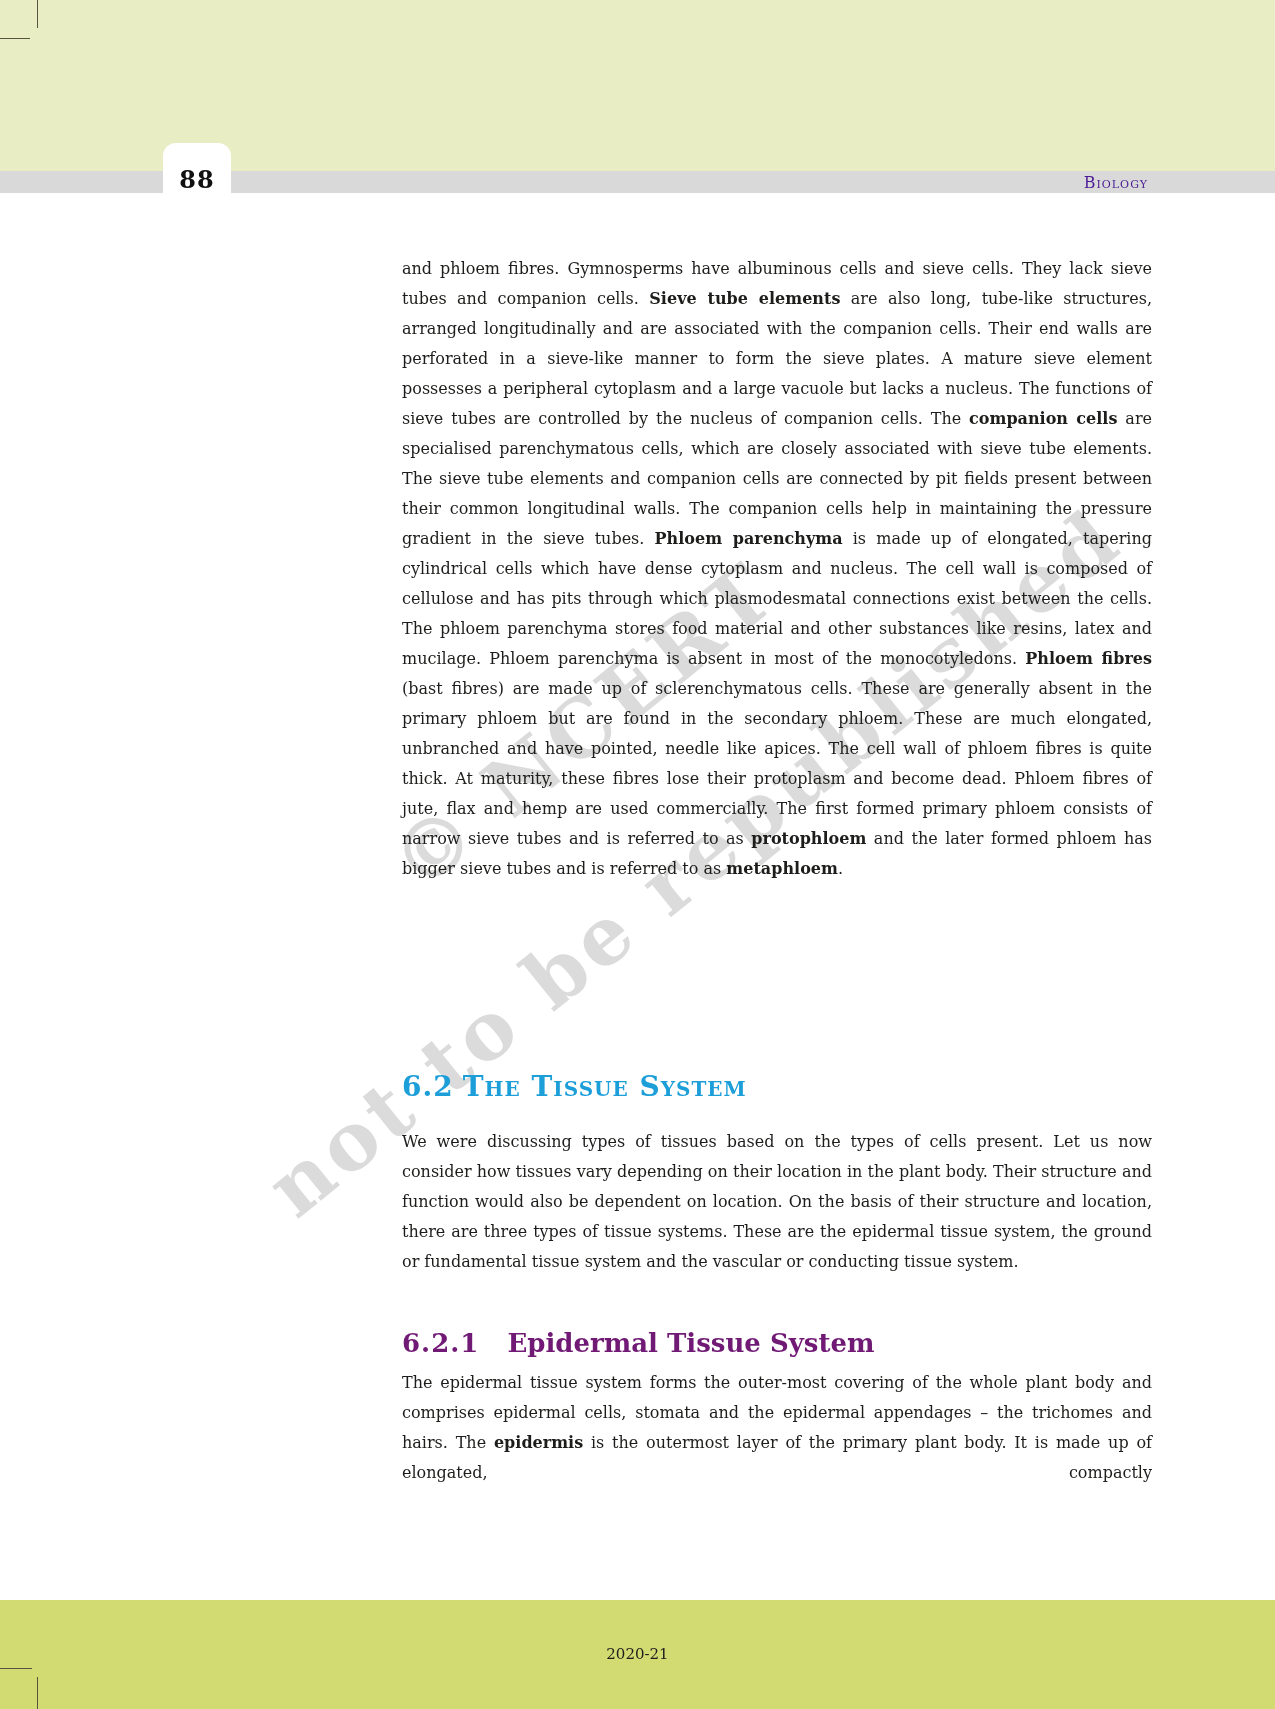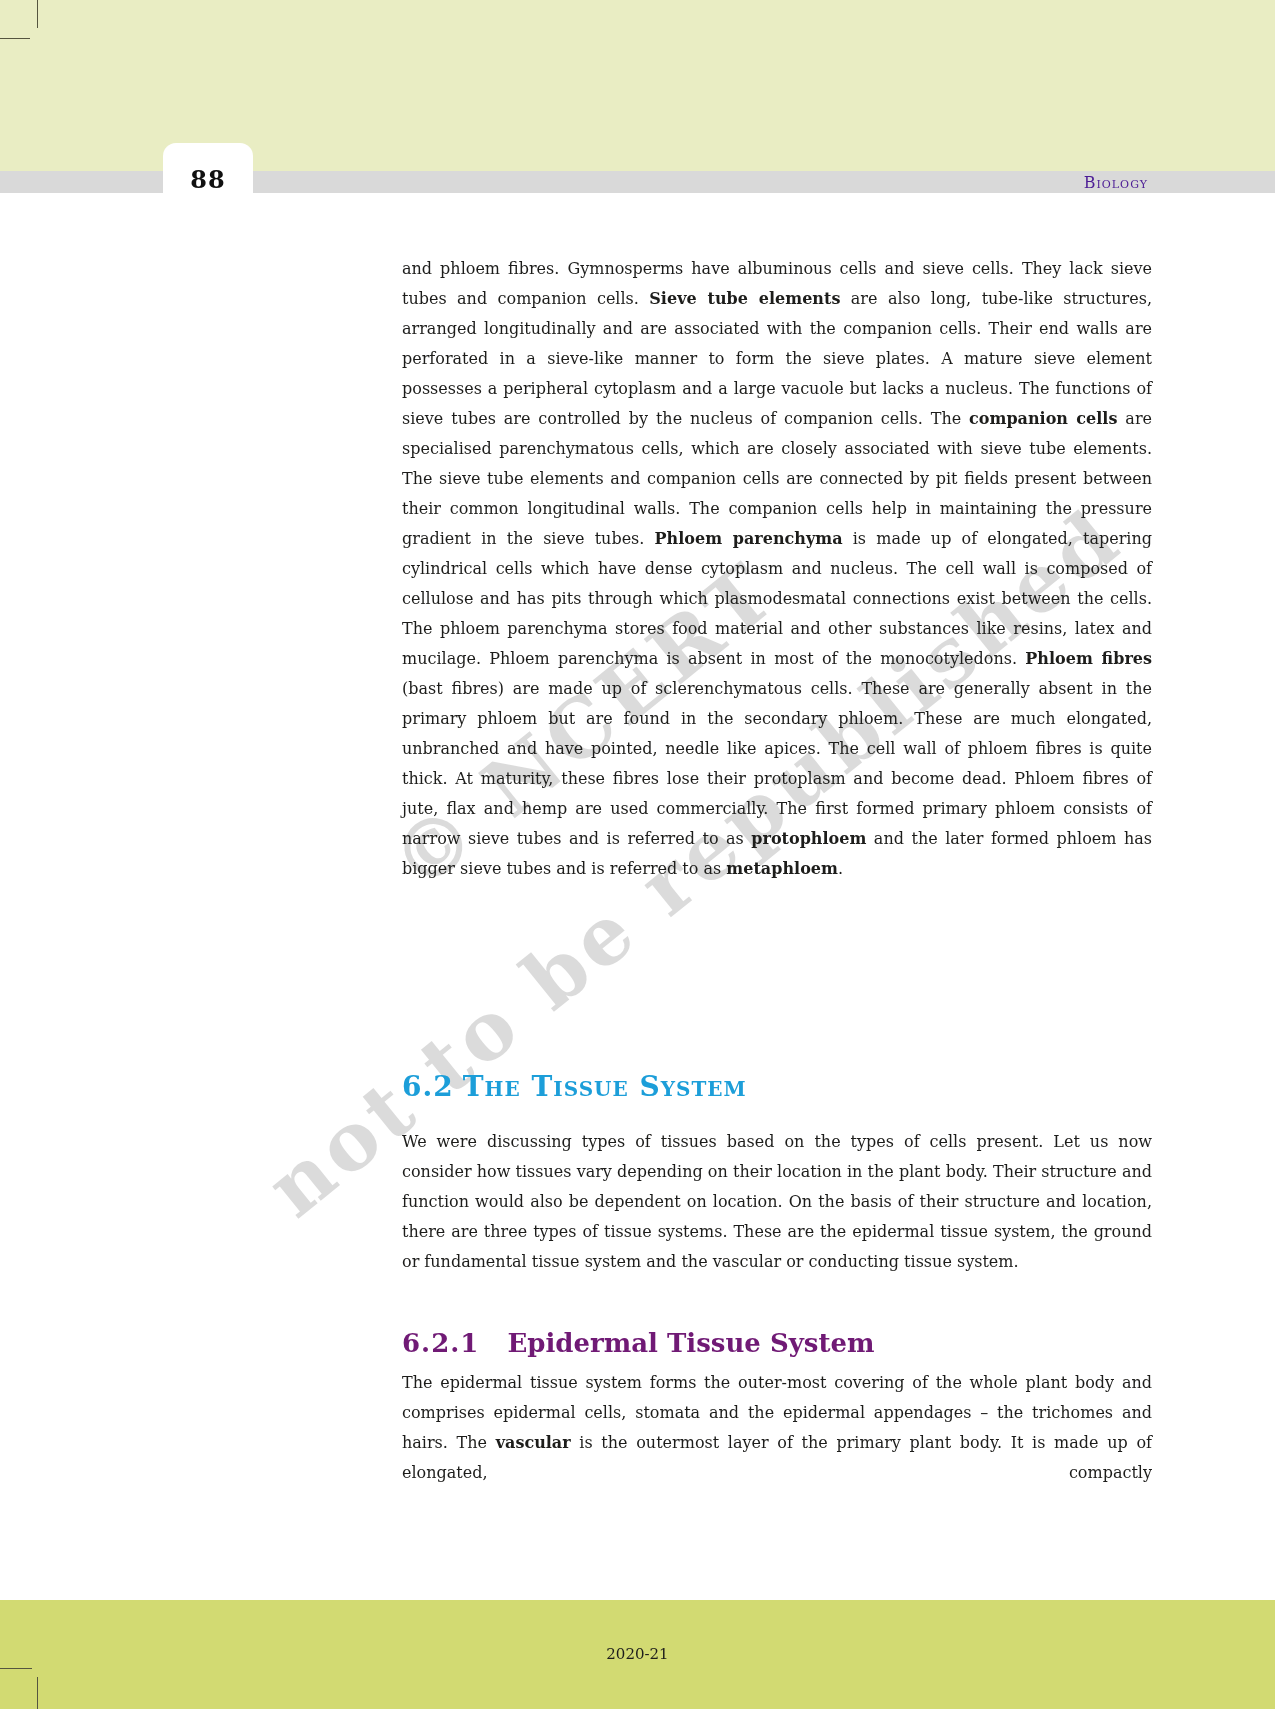--- a/index.html
+++ b/index.html
@@ -24,21 +24,21 @@
   }
   .running-head {
     position: absolute; top: 171px; right: 127px;
     height: 22px; line-height: 23px;
     font-variant: small-caps;
     font-size: 16px; letter-spacing: 1px;
     color: #4c1d95;
   }
   .page-tab {
     position: absolute; left: 163px; top: 143px;
-    width: 90px; height: 54px;
+    width: 68px; height: 54px;
     background: #ffffff;
     border-radius: 13px 13px 0 0;
     display: flex; justify-content: center; align-items: flex-end;
   }
   .page-number {
     font-weight: bold; font-size: 24px; line-height: 1;
     padding-bottom: 5px; color: #111;
     letter-spacing: 1px;
   }
   
@@ -129,18 +129,18 @@
   <h2 class="sec-head" id="sechead">
     <span class="num">6.2</span><span class="ttl">The Tissue System</span>
   </h2>
 
   <p class="para" id="para2"><span>We were discussing types of tissues based on the types of cells present. Let us now consider how tissues vary depending on their location in the plant body. Their structure and function would also be dependent on location. On the basis of their structure and location, there are three types of tissue systems. These are the epidermal tissue system, the ground or fundamental tissue system and the vascular or conducting tissue system.</span></p>
 
   <h3 class="subsec-head" id="subhead">
     <span class="num">6.2.1</span><span class="ttl">Epidermal Tissue System</span>
   </h3>
 
-  <p class="para continues" id="para3"><span>The epidermal tissue system forms the outer-most covering of the whole plant body and comprises epidermal cells, stomata and the epidermal appendages – the trichomes and hairs. The </span><span class="b">vascular</span><span> is the outermost layer of the primary plant body. It is made up of elongated, compactly</span></p>
+  <p class="para continues" id="para3"><span>The epidermal tissue system forms the outer-most covering of the whole plant body and comprises epidermal cells, stomata and the epidermal appendages – the trichomes and hairs. The </span><span class="b">epidermis</span><span> is the outermost layer of the primary plant body. It is made up of elongated, compactly</span></p>
 
   <div class="footer-band"></div>
   <div class="footer-year">2020-21</div>
 
 </div>
 
 </body></html>

